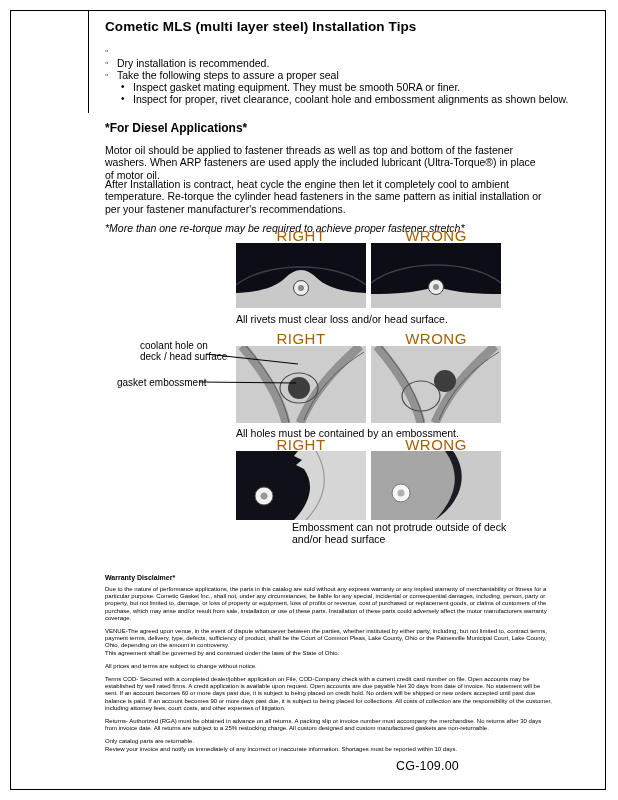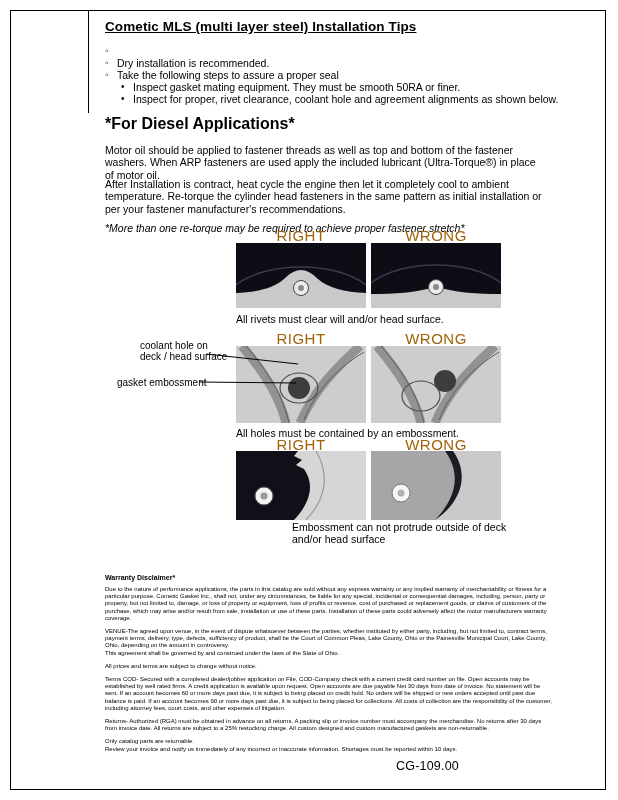--- a/index.html
+++ b/index.html
@@ -1,28 +1,28 @@
 <!DOCTYPE html>
 <html><head>
 <meta charset="utf-8">
 <style>
   html,body{margin:0;padding:0;background:#ffffff;}
   body{width:618px;height:800px;position:relative;font-family:"Liberation Sans",sans-serif;color:#000;}
   .page{position:absolute;left:0;top:0;width:618px;height:800px;background:#fff;overflow:hidden;}
   .page-border{position:absolute;left:10px;top:10px;width:596px;height:780px;border:1px solid #000;box-sizing:border-box;}
   .border-stub{position:absolute;left:88px;top:10px;width:1px;height:103px;background:#000;}
 
-  .title{position:absolute;left:105px;top:19px;margin:0;font-size:13.5px;font-weight:bold;text-decoration:underline;letter-spacing:.1px;}
+  .title{position:absolute;left:105px;top:19px;margin:0;font-size:13.5px;font-weight:bold;letter-spacing:.1px;}
 
   .tips{position:absolute;left:105px;top:45px;width:470px;font-size:10.5px;line-height:12px;}
   .tip-row{display:flex;gap:4px;align-items:flex-start;}
   .tip-row.sub{margin-left:16px;}
   .bullet{width:8px;flex:0 0 8px;font-size:10px;line-height:12px;}
 
-  .diesel-heading{position:absolute;left:105px;top:115px;margin:0;font-size:16px;font-weight:bold;}
+  .diesel-heading{position:absolute;left:105px;top:121px;margin:0;font-size:12px;font-weight:bold;}
   .diesel-para1{position:absolute;left:105px;top:133px;width:438px;font-size:10.5px;line-height:12.5px;}
   .diesel-para2{position:absolute;left:105px;top:167px;width:438px;font-size:10.5px;line-height:12.5px;}
   .diesel-note{position:absolute;left:105px;top:211px;width:460px;font-size:10.5px;font-style:italic;}
 
   .rw-label{position:absolute;width:130px;text-align:center;font-size:15px;letter-spacing:.5px;color:#a16207;}
   .diag{position:absolute;width:130px;}
   .diag svg{display:block;width:100%;height:100%;}
   .caption{position:absolute;font-size:10.5px;line-height:12px;}
   .pre{white-space:pre-line;}
 
@@ -69,21 +69,21 @@
     <div class="tip-row">
       <span class="bullet">◦</span>
       <span>Take the following steps to assure a proper seal</span>
     </div>
     <div class="tip-row sub">
       <span class="bullet">•</span>
       <span>Inspect gasket mating equipment.  They must be smooth 50RA or finer.</span>
     </div>
     <div class="tip-row sub">
       <span class="bullet">•</span>
-      <span>Inspect for proper, rivet clearance, coolant hole and agreement alignments as shown below.</span>
+      <span>Inspect for proper, rivet clearance, coolant hole and embossment alignments as shown below.</span>
     </div>
   </div>
 
   <h2 class="diesel-heading">*For Diesel Applications*</h2>
   <p class="diesel-para1">Motor oil should be applied to fastener threads as well as top and bottom of the fastener washers. When ARP fasteners are used apply the included lubricant (Ultra-Torque®) in place of motor oil.</p>
   <p class="diesel-para2">After Installation is contract, heat cycle the engine then let it completely cool to ambient temperature. Re-torque the cylinder head fasteners in the same pattern as initial installation or per your fastener manufacturer's recommendations.</p>
   <p class="diesel-note">*More than one re-torque may be required to achieve proper fastener stretch*</p>
 
   <div class="rw-label lbl-r1-right">RIGHT</div>
   <div class="rw-label lbl-r1-wrong">WRONG</div>
@@ -99,21 +99,21 @@
   </div>
   <div class="diag img-r1-wrong">
     <svg viewBox="0 0 130 65" preserveAspectRatio="none">
       <rect width="130" height="65" fill="#0d0d15"></rect>
       <path d="M0,40 C30,16 100,16 130,40" stroke="#3c3c4e" fill="none" stroke-width="1.5"></path>
       <path d="M0,65 L0,51 C25,51 45,49 56,46 C60,44.8 70,44.8 74,46 C85,49 105,51 130,51 L130,65 Z" fill="#c9c9c9"></path>
       <circle cx="65" cy="44" r="7.5" fill="#ededed" stroke="#444" stroke-width="1"></circle>
       <circle cx="65" cy="44" r="3" fill="#8a8a8a"></circle>
     </svg>
   </div>
-  <div class="caption cap-r1">All rivets must clear will and/or head surface.</div>
+  <div class="caption cap-r1">All rivets must clear loss and/or head surface.</div>
 
   <div class="rw-label lbl-r2-right">RIGHT</div>
   <div class="rw-label lbl-r2-wrong">WRONG</div>
 
   <div class="diag img-r2-right">
     <svg viewBox="0 0 130 77" preserveAspectRatio="none">
       <rect width="130" height="77" fill="#cdcdcd"></rect>
       <path d="M6,0 C30,28 44,52 50,77" stroke="#929292" fill="none" stroke-width="9"></path>
       <path d="M124,0 C100,22 78,44 64,77" stroke="#929292" fill="none" stroke-width="9"></path>
       <path d="M10,0 C33,27 47,50 53,77" stroke="#5d5d5d" fill="none" stroke-width="1"></path>

